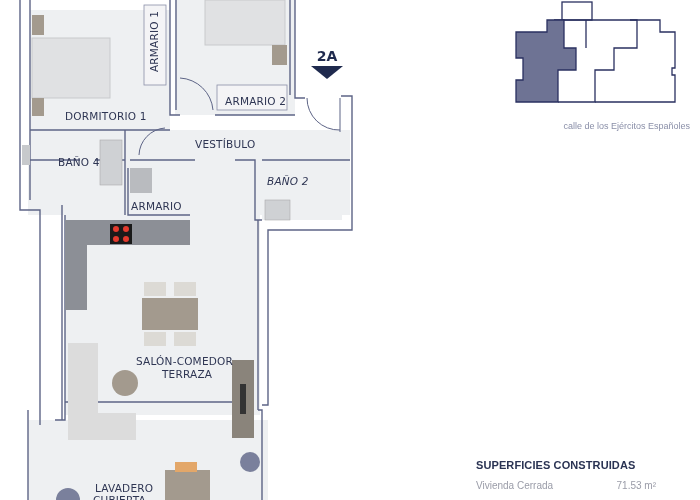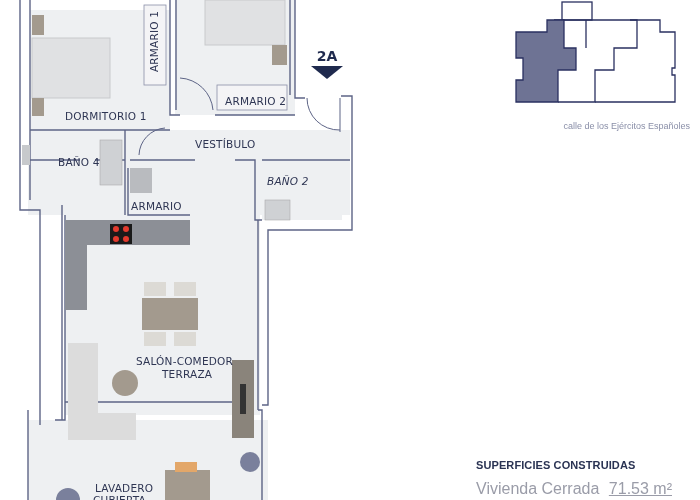--- a/index.html
+++ b/index.html
@@ -9,22 +9,22 @@
     .room-label {
       position: absolute; font-family: "DejaVu Sans", sans-serif; font-size: 10.5px;
       color: #2e3553; letter-spacing: 0.2px; white-space: nowrap; text-align: center; line-height: 13px;
     }
     .unit-tag { position: absolute; left: 311px; top: 48px; text-align: center; width: 32px; }
     .unit-tag .txt { font-family: "DejaVu Sans", sans-serif; font-weight: bold; font-size: 14px; color: #1f2a4e; }
     .unit-tag .tri { width: 0; height: 0; margin: 2px auto 0; border-left: 16px solid transparent; border-right: 16px solid transparent; border-top: 13px solid #1f2a4e; }
     .keyplan { position: absolute; left: 510px; top: 0; width: 180px; height: 110px; }
     .street { position: absolute; left: 490px; top: 121px; width: 200px; text-align: right; font-size: 9px; color: #8a8fa8; }
     .surf-title { position: absolute; left: 476px; top: 459px; font-size: 11px; font-weight: bold; color: #2a3353; letter-spacing: 0.1px; }
-    .surf-row { position: absolute; left: 476px; top: 480px; width: 196px; font-size: 16px; color: #9a9ca8; }
-    .surf-row .val { position: absolute; right: 0; top: 0; text-decoration: underline; }
+    .surf-row { position: absolute; left: 476px; top: 480px; width: 196px; font-size: 10px; color: #9a9ca8; }
+    .surf-row .val { position: absolute; right: 16px; top: 0; }
   </style>
 </head>
 <body>
 
 <div class="plan">
   <svg width="360" height="500" viewBox="0 0 360 500">
 
     <rect x="0" y="0" width="360" height="500" fill="#ffffff"></rect>
 
     <g fill="#eef0f2">

